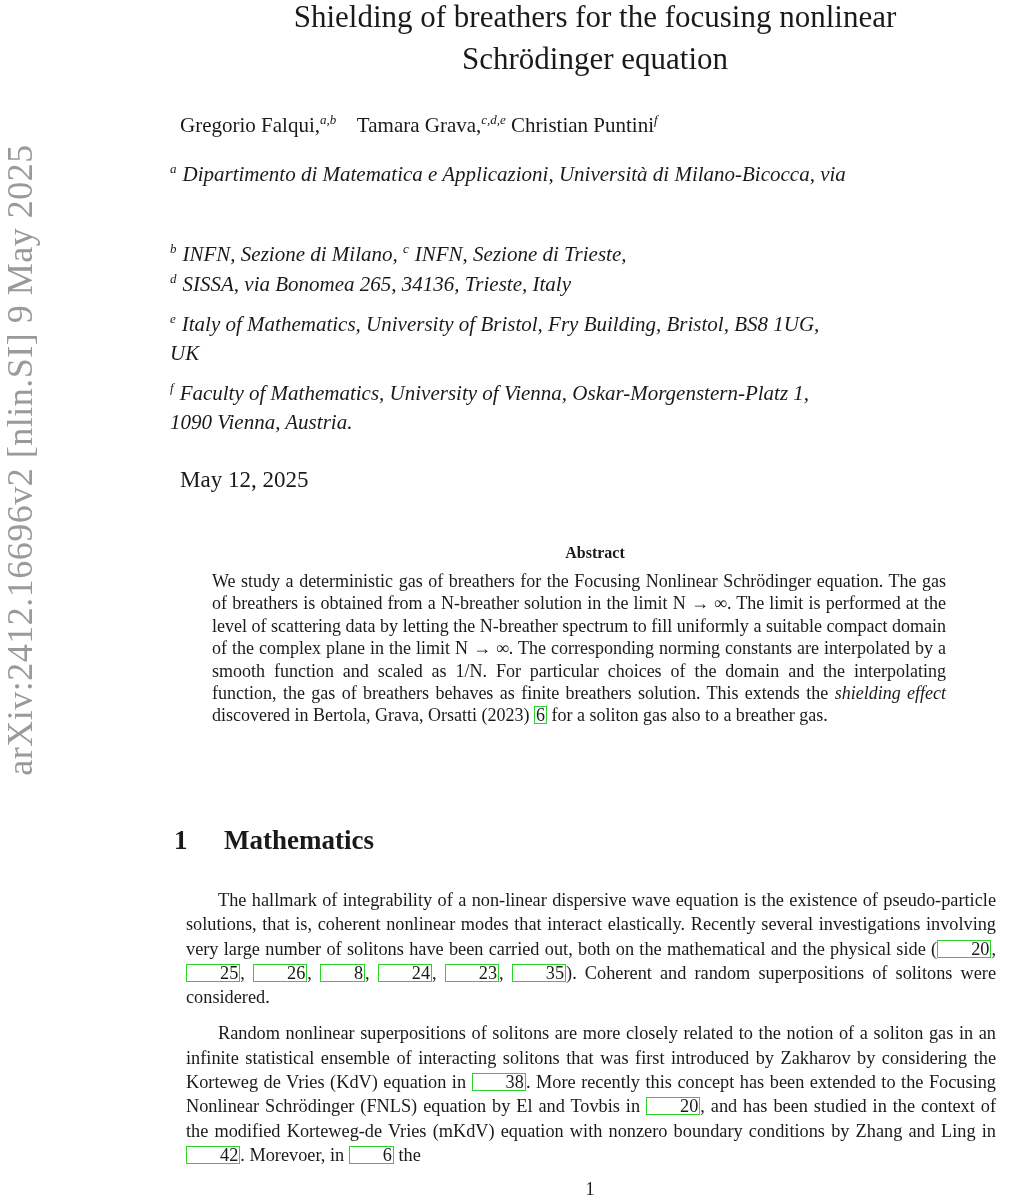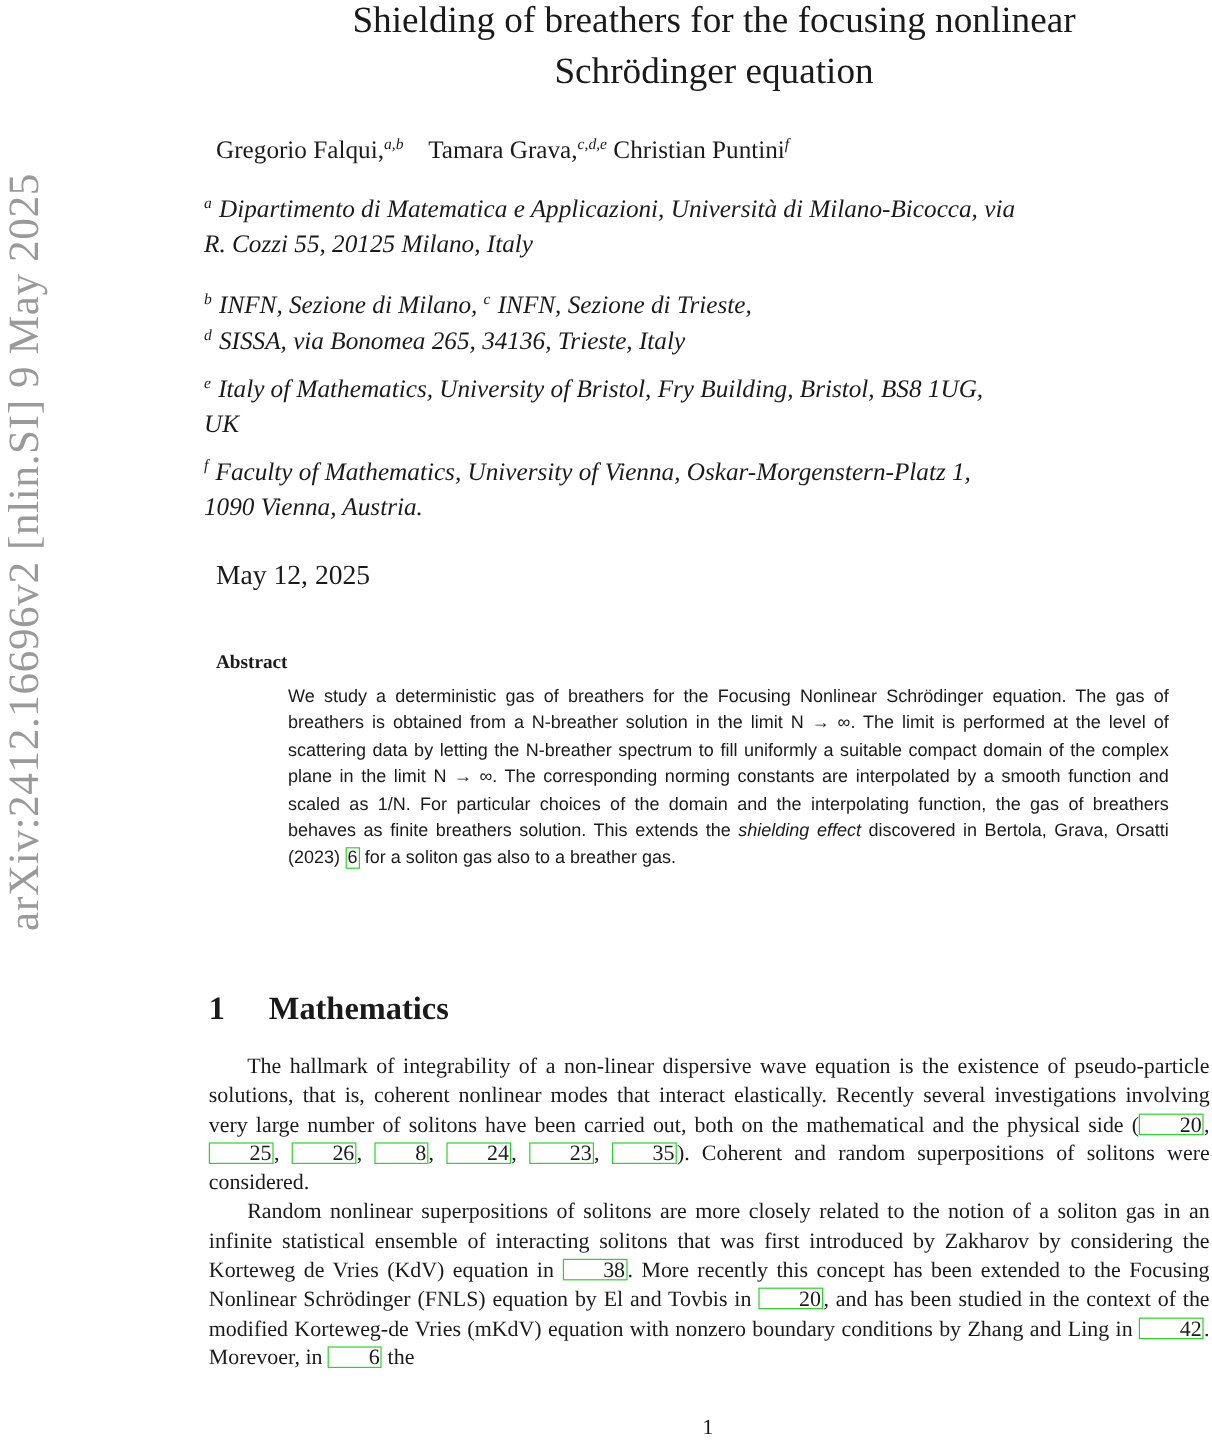--- a/index.html
+++ b/index.html
@@ -21,32 +21,32 @@
       font-family:"Liberation Serif",serif; font-size:21px; line-height:28px; }
   .authors sup { font-style:italic; font-size:13px; vertical-align:8px; }
 
   .affil { position:absolute; left:170px; width:840px; text-align:left;
       font-family:"Liberation Serif",serif; font-style:italic; font-size:21px; line-height:29px; }
   .affil sup { font-size:13px; vertical-align:8px; margin-right:6px; }
 
   .date { position:absolute; left:180px; width:830px; top:466px; text-align:left;
       font-family:"Liberation Serif",serif; font-size:23px; line-height:28px; }
 
-  .abstract-title { position:absolute; left:180px; width:830px; top:542px; text-align:left;
+  .abstract-title { position:absolute; left:180px; width:830px; top:542px; text-align:center;
       font-family:"Liberation Serif",serif; font-weight:bold; font-size:16px; line-height:22px; }
-  .abstract-body { position:absolute; left:240px; width:734px; top:570px;
-      font-family:Liberation Sans, sans-serif; font-size:15px; line-height:22.4px; text-align:justify; }
+  .abstract-body { position:absolute; left:212px; width:734px; top:570px;
+      font-family:Liberation Serif, serif; font-size:18px; line-height:22.4px; text-align:justify; }
 
   .section-heading { position:absolute; left:174px; top:822px;
       font-family:"Liberation Serif",serif; font-weight:bold; font-size:27px; line-height:36px; }
   .section-num { display:inline-block; width:50px; }
 
   .intro { position:absolute; left:174px; width:834px; top:876px;
       font-family:"Liberation Serif",serif; font-size:18.3px; line-height:24.3px; text-align:justify; }
-  .intro p { margin:0; text-indent:32px; }
+  .intro p { margin:12px; text-indent:32px; }
 
   .cite { display:inline-block; border:1.5px solid #2bd42b; padding:0 1px; line-height:16px; }
 
   .page-number { position:absolute; left:0; width:1010px; top:1178px; text-align:center;
       font-family:"Liberation Serif",serif; font-size:18px; line-height:22px; padding-left:170px; box-sizing:border-box; }
 </style>
 </head>
 <body>
 
 <div class="page">
@@ -58,21 +58,20 @@
 
   <div class="authors">
     <span>Gregorio Falqui,</span><sup>a,b</sup>
     &nbsp;&nbsp;
     <span>Tamara Grava,</span><sup>c,d,e</sup>
     <span>Christian Puntini</span><sup>f</sup>
   </div>
 
   <div class="affil" style="top:154px;">
     <div><sup>a</sup><span>Dipartimento di Matematica e Applicazioni, Università di Milano-Bicocca, via</span></div>
-    <div>R. Cozzi 55, 20125 Milano, Italy</div>
   </div>
 
   <div class="affil" style="top:224px;margin-top:10px;">
     <sup>b</sup><span>INFN, Sezione di Milano,</span>
     <sup>c</sup><span>INFN, Sezione di Trieste,</span>
   </div>
 
   <div class="affil" style="top:264px;">
     <sup>d</sup><span>SISSA, via Bonomea 265, 34136, Trieste, Italy</span>
   </div>

